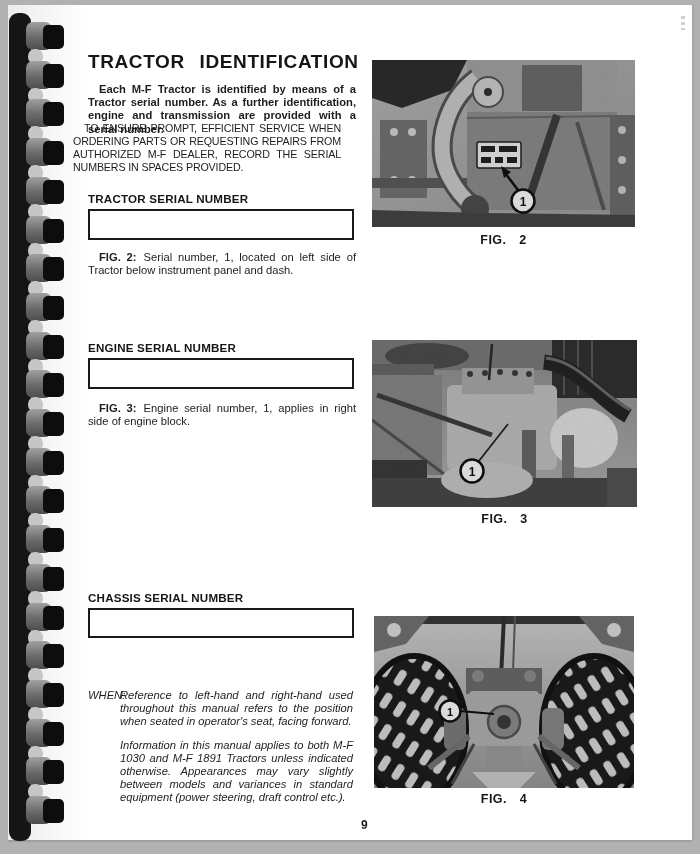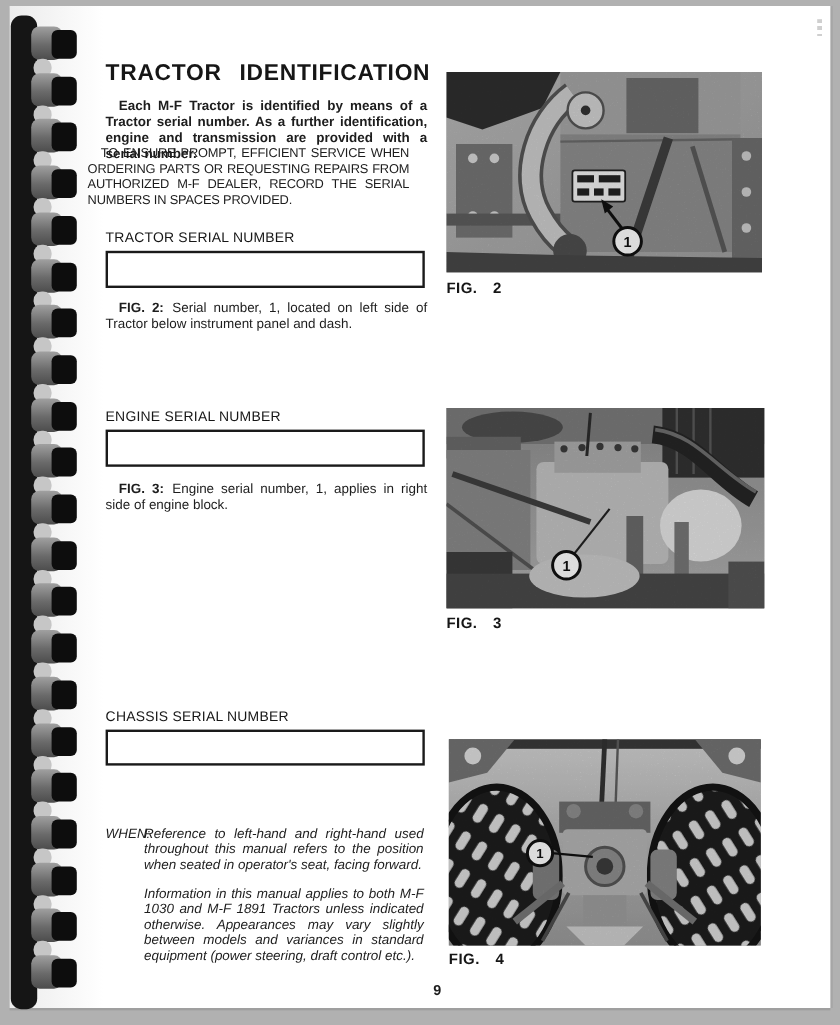--- a/index.html
+++ b/index.html
@@ -15,28 +15,28 @@
   .tooth .curl{position:absolute;left:26px;top:-2px;width:26px;height:28px;border-radius:7px;
                background:linear-gradient(180deg,#a0a0a0 0%,#6a6a6a 55%,#4c4c4c 100%);}
   .tooth .cap{position:absolute;left:43px;top:1px;width:21px;height:24px;background:#0d0d0d;border-radius:5px;}
   .tooth .lite{position:absolute;left:28px;top:25px;width:15px;height:15px;background:#c6c6c6;border-radius:7px;}
   
   .abs{position:absolute;}
   .title{left:88px;top:51px;width:276px;font-size:19px;font-weight:bold;letter-spacing:.6px;word-spacing:9px;color:#161616;}
   .body{font-size:11.2px;line-height:13.2px;text-align:justify;color:#1d1d1d;}
   .indent{text-indent:11px;}
   .caps{font-size:10.7px;letter-spacing:-0.15px;line-height:12.9px;}
-  .h2{font-size:11.6px;font-weight:normal;letter-spacing:.2px;color:#161616;}
+  .h2{font-size:11.6px;font-weight:bold;letter-spacing:.2px;color:#161616;}
   .serialbox{border:2px solid #1a1a1a;background:#fff;}
   .figcap b{margin-right:7px;}
   .note{font-style:italic;}
   .note .nlabel{position:absolute;left:0;top:0;}
   .note .nbody{margin-left:32px;}
   .note .nbody p{margin:0 0 10px 0;}
-  .photocap{font-weight:bold;font-size:12.5px;letter-spacing:.4px;text-align:left;color:#161616;}
+  .photocap{font-weight:bold;font-size:12.5px;letter-spacing:.4px;text-align:center;color:#161616;}
   .photocap .gap{display:inline-block;width:13px;}
   .pagenum{font-size:12px;font-weight:bold;}
   .photo{position:absolute;background:#aaa;}
   .photo svg{display:block;}
   .artifact{position:absolute;left:681px;top:16px;width:4px;height:14px;
             background:repeating-linear-gradient(180deg,#cfcfcf 0 3px,#fff 3px 6px);}
 </style>
 </head>
 <body>
 

